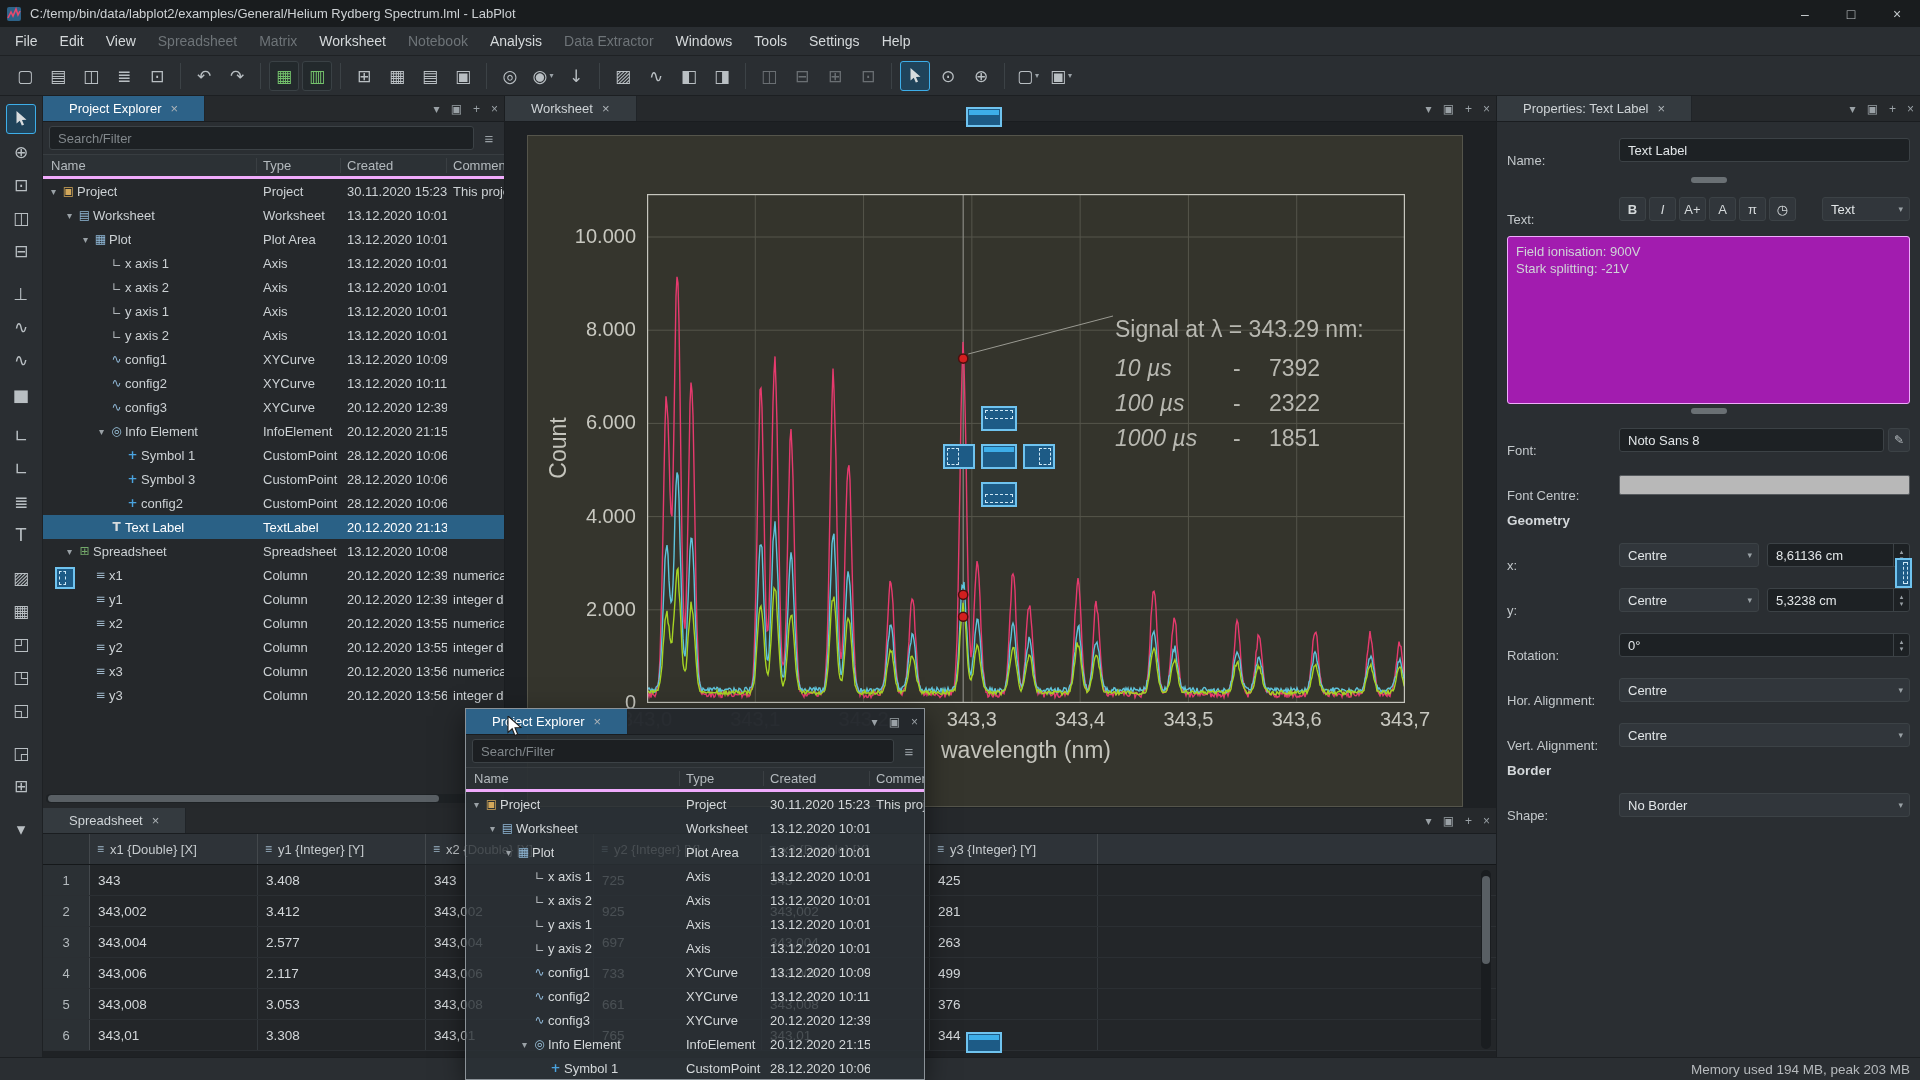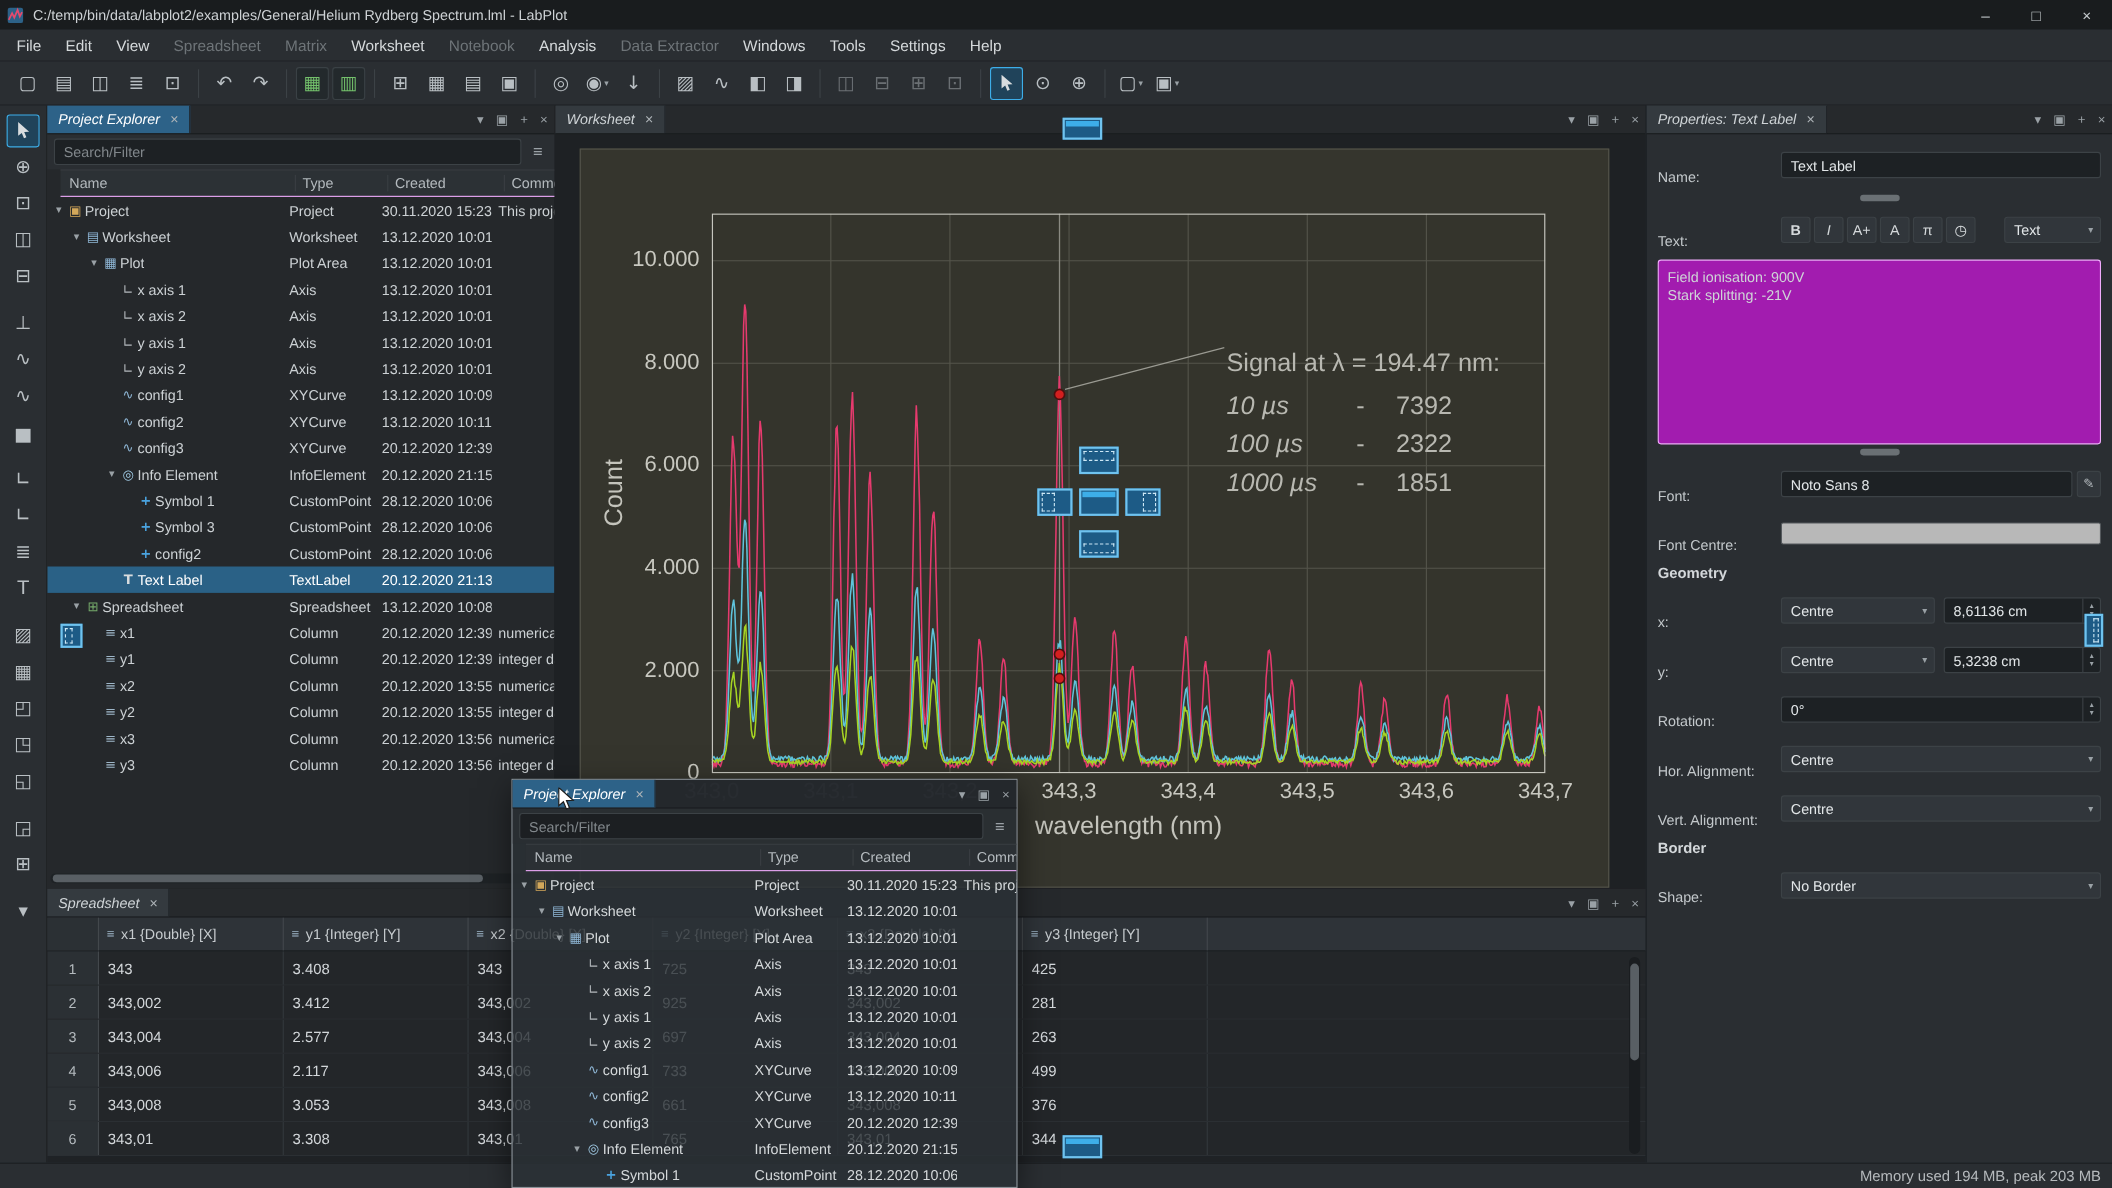--- a/index.html
+++ b/index.html
@@ -28,32 +28,32 @@
   .tb-btn.selected { border-color:#3daee9; background:#20435a; }
   .tb-btn .dd { font-size:8px; margin-left:2px; color:#9aa1a6; }
 
   
   #left-toolbar { position:absolute; left:0; top:96px; width:43px; height:961px; background:#2a2e32; border-right:1px solid #1e2124; display:flex; flex-direction:column; align-items:center; padding-top:8px; }
   #left-toolbar .tb-btn { width:30px; height:30px; margin-bottom:3px; }
   #left-toolbar .tb-btn.gap { margin-top:10px; }
 
   
   .tabbar { height:26px; background:#26292c; border-bottom:1px solid #1a1d20; display:flex; align-items:stretch; position:relative; flex:none; }
-  .tab { display:flex; align-items:center; padding:0 10px; font-size:13px; color:#cfd4d7; background:#343a3f; border-right:1px solid #202428;font-style:italic; }
+  .tab { display:flex; align-items:center; padding:0 26px; font-size:13px; color:#cfd4d7; background:#343a3f; border-right:1px solid #202428; }
   .tab.blue { background:#2d6288; color:#ffffff; }
   .tab .close { margin-left:9px; color:#aeb4b8; font-size:13px; }
   .dock-btns { position:absolute; right:6px; top:0; height:100%; display:flex; align-items:center; gap:11px; color:#9aa1a6; font-size:12px; }
 
   
   #project-explorer { position:absolute; left:43px; top:96px; width:462px; height:712px; background:#25282b; border-right:1px solid #1b1e21; display:flex; flex-direction:column; }
   .search-row { padding:4px 6px; display:flex; align-items:center; gap:6px; background:#2a2e32; flex:none; }
   .search-input { flex:1; height:24px; background:#1d2124; border:1px solid #3c4246; border-radius:3px; color:#dfe3e5; font-size:13px; padding:0 8px; font-family:"Liberation Sans",sans-serif; }
   .search-input::placeholder { color:#81878b; }
   .filter-btn { color:#9aa1a6; font-size:15px; width:18px; text-align:center; }
-  .tree-header { display:flex; height:25px; background:#2c3135; border-top:1px solid #383d41; border-bottom:1px solid #f0abfc; color:#b4babe; font-size:13px; align-items:center; flex:none;margin-left:12px; }
+  .tree-header { display:flex; height:25px; background:#2c3135; border-top:1px solid #383d41; border-bottom:3px solid #f0abfc; color:#b4babe; font-size:13px; align-items:center; flex:none; }
   .th-name { width:214px; padding-left:8px; border-right:1px solid #3a3f43; overflow:hidden; white-space: nowrap;}
   .th-type { width:84px; padding-left:6px; border-right:1px solid #3a3f43; overflow:hidden;}
   .th-created { width:106px; padding-left:6px; border-right:1px solid #3a3f43; overflow:hidden;}
   .th-comment { flex:1; padding-left:6px; overflow:hidden; white-space:nowrap; }
   .tree-body { flex:1; overflow:hidden; position:relative; }
   .tree-row { display:flex; height:24px; align-items:center; font-size:13px; color:#ccd1d4; }
   .tree-row.selected { background:#2a6186; color:#fff; }
   .tr-name { width:214px; display:flex; align-items:center; overflow:hidden; white-space:nowrap; flex:none; }
   .tr-arrow { width:13px; text-align:center; color:#9aa1a6; font-size:10px; flex:none; }
   .tr-icon { width:17px; text-align:center; font-size:12px; flex:none; font-family:"DejaVu Sans",sans-serif; }
@@ -572,21 +572,21 @@
             <polyline points="0,497.0 1,495.0 2,493.9 3,495.4 4,497.7 5,494.9 6,496.8 7,495.6 8,498.7 9,493.3 10,492.3 11,491.1 12,485.9 13,475.0 14,462.3 15,442.0 16,416.8 17,392.9 18,365.2 19,356.5 20,351.1 21,360.6 22,386.4 23,401.7 24,408.2 25,406.3 26,390.1 27,363.0 28,319.9 29,291.5 30,278.5 31,281.7 32,304.9 33,348.6 34,380.8 35,420.6 36,444.4 37,458.4 38,462.4 39,452.3 40,430.8 41,407.5 42,383.1 43,356.3 44,344.3 45,344.7 46,358.8 47,380.7 48,415.9 49,438.7 50,460.0 51,478.0 52,485.0 53,490.0 54,493.6 55,498.2 56,494.1 57,495.1 58,496.6 59,495.9 60,496.4 61,494.3 62,497.5 63,494.1 64,494.6 65,496.3 66,494.4 67,493.6 68,495.1 69,495.1 70,493.4 71,494.2 72,498.0 73,493.8 74,498.2 75,496.0 76,496.7 77,497.0 78,495.5 79,495.3 80,495.0 81,495.6 82,494.2 83,494.3 84,495.3 85,498.5 86,497.3 87,494.1 88,496.6 89,495.8 90,497.4 91,497.8 92,494.2 93,494.8 94,496.2 95,497.7 96,498.5 97,497.4 98,493.7 99,493.3 100,494.6 101,496.7 102,497.2 103,493.4 104,493.1 105,492.7 106,487.2 107,480.7 108,463.8 109,443.6 110,418.8 111,394.3 112,368.4 113,351.4 114,350.9 115,353.3 116,381.4 117,410.0 118,429.1 119,452.1 120,465.1 121,466.1 122,458.5 123,436.0 124,408.5 125,381.5 126,347.5 127,339.0 128,327.2 129,344.0 130,365.7 131,387.9 132,425.8 133,450.4 134,469.3 135,480.6 136,482.9 137,482.6 138,468.4 139,456.9 140,436.0 141,413.9 142,387.0 143,368.8 144,358.4 145,365.2 146,388.0 147,411.1 148,434.6 149,453.9 150,470.2 151,485.5 152,488.7 153,492.7 154,496.3 155,494.7 156,497.2 157,495.9 158,494.8 159,496.8 160,497.7 161,496.5 162,496.1 163,493.6 164,494.7 165,496.6 166,494.4 167,493.6 168,497.0 169,493.7 170,495.6 171,496.4 172,493.8 173,494.0 174,498.5 175,497.0 176,494.4 177,496.4 178,490.1 179,483.0 180,472.1 181,458.2 182,434.9 183,404.3 184,378.8 185,349.5 186,342.9 187,339.8 188,362.6 189,382.8 190,418.4 191,444.8 192,460.5 193,473.6 194,480.9 195,478.2 196,464.8 197,447.6 198,427.9 199,407.1 200,386.7 201,377.3 202,382.6 203,391.6 204,411.6 205,435.6 206,452.8 207,472.0 208,480.9 209,488.0 210,491.3 211,493.9 212,498.4 213,498.4 214,494.1 215,498.1 216,496.3 217,495.9 218,497.7 219,498.2 220,494.6 221,497.6 222,496.6 223,494.8 224,494.7 225,497.9 226,497.3 227,495.4 228,496.5 229,494.9 230,494.3 231,494.6 232,496.9 233,495.2 234,495.8 235,493.1 236,492.0 237,487.8 238,483.2 239,472.5 240,460.7 241,448.0 242,442.5 243,431.5 244,431.1 245,434.8 246,443.9 247,460.5 248,471.1 249,481.1 250,487.0 251,489.7 252,495.3 253,494.5 254,497.6 255,493.4 256,492.4 257,492.0 258,490.0 259,485.2 260,482.1 261,470.0 262,460.9 263,452.5 264,448.7 265,439.7 266,440.6 267,446.0 268,453.6 269,467.3 270,476.7 271,485.8 272,490.6 273,492.0 274,496.6 275,495.4 276,497.2 277,498.1 278,496.1 279,494.0 280,497.7 281,496.6 282,494.9 283,496.7 284,495.2 285,493.7 286,497.8 287,495.5 288,497.8 289,497.7 290,493.5 291,495.1 292,496.9 293,497.9 294,493.8 295,497.9 296,494.8 297,498.2 298,494.7 299,497.7 300,497.0 301,493.7 302,496.8 303,496.2 304,496.2 305,496.0 306,493.3 307,492.8 308,492.7 309,488.2 310,479.0 311,466.4 312,449.6 313,428.9 314,405.4 315,391.7 316,392.8 317,388.0 318,403.0 319,425.0 320,438.4 321,459.2 322,473.3 323,478.9 324,480.8 325,473.4 326,464.8 327,457.7 328,440.8 329,432.6 330,425.2 331,425.6 332,434.3 333,442.9 334,457.0 335,473.2 336,480.0 337,486.4 338,492.4 339,493.4 340,495.4 341,496.3 342,496.6 343,493.7 344,496.7 345,494.3 346,497.4 347,498.4 348,494.3 349,498.1 350,498.1 351,495.9 352,497.7 353,494.4 354,495.2 355,496.3 356,497.4 357,496.0 358,494.9 359,488.8 360,484.7 361,477.0 362,467.7 363,451.1 364,443.7 365,432.1 366,429.2 367,432.1 368,442.3 369,455.6 370,465.9 371,472.8 372,481.2 373,488.7 374,490.8 375,493.4 376,489.3 377,481.7 378,473.8 379,464.4 380,456.6 381,452.6 382,442.9 383,445.4 384,451.8 385,460.6 386,468.4 387,479.9 388,486.4 389,490.8 390,493.2 391,493.3 392,497.9 393,495.0 394,496.7 395,497.3 396,496.8 397,496.2 398,497.9 399,496.1 400,494.7 401,494.5 402,498.4 403,495.0 404,493.7 405,496.7 406,496.2 407,495.9 408,494.7 409,497.9 410,498.2 411,493.3 412,497.8 413,496.0 414,497.1 415,497.9 416,496.8 417,493.6 418,494.0 419,494.2 420,498.1 421,498.1 422,493.6 423,491.0 424,490.6 425,487.3 426,473.7 427,463.6 428,457.9 429,446.0 430,439.0 431,432.9 432,431.6 433,445.3 434,453.0 435,470.5 436,476.9 437,482.9 438,491.0 439,490.7 440,495.9 441,495.4 442,494.4 443,487.8 444,481.9 445,475.5 446,464.8 447,455.9 448,450.9 449,449.7 450,448.2 451,453.8 452,457.8 453,467.9 454,479.0 455,483.4 456,487.8 457,492.2 458,492.7 459,497.0 460,493.9 461,496.5 462,497.1 463,497.9 464,498.4 465,495.7 466,496.4 467,493.6 468,494.0 469,497.5 470,495.5 471,496.3 472,498.0 473,495.7 474,496.3 475,496.6 476,495.0 477,494.3 478,497.2 479,494.1 480,496.4 481,494.2 482,498.5 483,496.3 484,494.1 485,496.6 486,497.4 487,493.9 488,495.0 489,496.0 490,495.6 491,496.3 492,497.1 493,494.2 494,496.6 495,496.0 496,497.8 497,493.2 498,494.9 499,494.5 500,486.8 501,486.2 502,476.2 503,463.7 504,458.1 505,442.3 506,439.2 507,437.4 508,442.9 509,450.8 510,463.3 511,469.0 512,477.9 513,489.3 514,490.9 515,495.3 516,496.0 517,497.2 518,493.3 519,495.8 520,493.7 521,491.4 522,482.3 523,480.9 524,470.6 525,464.6 526,456.0 527,457.3 528,451.6 529,460.0 530,469.5 531,474.4 532,482.9 533,485.6 534,491.9 535,494.1 536,493.2 537,496.5 538,493.3 539,497.7 540,495.3 541,495.2 542,494.4 543,493.9 544,497.8 545,495.4 546,493.9 547,495.7 548,498.5 549,497.9 550,493.8 551,497.9 552,498.4 553,497.9 554,496.2 555,497.4 556,494.5 557,493.4 558,493.6 559,495.1 560,496.7 561,496.6 562,495.7 563,496.7 564,495.5 565,497.6 566,495.5 567,494.8 568,498.8 569,497.6 570,495.9 571,494.8 572,496.6 573,498.2 574,497.9 575,496.5 576,498.2 577,494.4 578,495.6 579,498.6 580,498.1 581,496.0 582,495.0 583,493.0 584,487.6 585,486.4 586,477.8 587,470.5 588,464.8 589,460.9 590,458.0 591,460.0 592,462.9 593,465.9 594,476.5 595,483.5 596,489.8 597,489.8 598,492.3 599,493.1 600,494.1 601,494.0 602,495.8 603,495.8 604,496.2 605,490.2 606,489.5 607,484.5 608,481.4 609,472.2 610,470.3 611,464.0 612,463.2 613,466.1 614,471.2 615,473.5 616,481.5 617,486.9 618,491.9 619,493.8 620,497.4 621,494.0 622,494.4 623,496.3 624,494.3 625,494.8 626,496.0 627,496.5 628,494.3 629,496.8 630,494.1 631,494.7 632,496.6 633,497.4 634,494.8 635,496.7 636,498.1 637,496.2 638,497.1 639,494.8 640,498.7 641,494.9 642,496.8 643,497.9 644,493.9 645,496.3 646,495.5 647,494.6 648,495.8 649,497.3 650,493.9 651,496.5 652,497.6 653,497.0 654,496.9 655,495.6 656,497.5 657,497.7 658,494.2 659,497.0 660,495.1 661,494.7 662,488.1 663,486.4 664,477.0 665,472.3 666,469.1 667,459.6 668,457.8 669,459.9 670,467.3 671,471.0 672,474.8 673,485.6 674,489.8 675,491.6 676,494.1 677,497.7 678,495.9 679,495.3 680,495.9 681,495.9 682,497.6 683,496.5 684,495.3 685,497.1 686,493.5 687,498.9 688,494.5 689,494.3 690,494.3 691,494.5 692,495.5 693,497.6 694,497.6 695,495.1 696,495.7 697,495.8 698,496.5 699,497.0 700,498.2 701,497.7 702,494.9 703,497.6 704,496.0 705,496.6 706,497.4 707,498.3 708,496.8 709,495.0 710,493.8 711,494.9 712,498.1 713,495.6 714,496.4 715,496.6 716,493.6 717,491.4 718,485.0 719,482.1 720,475.1 721,471.4 722,465.1 723,464.7 724,462.1 725,464.7 726,471.6 727,476.2 728,485.1 729,490.8 730,491.1 731,495.3 732,494.0 733,495.3 734,497.9 735,496.5 736,496.3 737,498.3 738,496.4 739,497.4 740,495.5 741,494.4 742,494.1 743,495.3 744,493.2 745,492.7 746,490.1 747,487.5 748,483.5 749,482.1 750,475.6 751,468.0 752,468.1 753,465.0 754,469.5 755,475.1 756,479.8 757,485.2 758,489.8 " fill="none" stroke="#5fc4dc" stroke-width="1.4"></polyline>
             <polyline points="0,499.7 1,497.0 2,497.7 3,498.9 4,497.1 5,496.6 6,498.9 7,496.6 8,497.5 9,497.2 10,496.1 11,496.2 12,491.7 13,487.9 14,480.0 15,471.4 16,453.0 17,441.7 18,426.7 19,421.8 20,416.8 21,428.8 22,432.1 23,443.9 24,448.8 25,448.3 26,434.0 27,422.0 28,406.7 29,388.5 30,376.3 31,374.7 32,397.1 33,409.5 34,430.6 35,453.7 36,469.6 37,475.3 38,476.8 39,474.8 40,461.9 41,443.5 42,433.3 43,422.0 44,407.7 45,415.3 46,420.4 47,435.4 48,448.0 49,465.4 50,477.8 51,488.7 52,493.1 53,497.3 54,497.4 55,498.7 56,497.3 57,498.0 58,498.2 59,498.9 60,498.7 61,497.8 62,498.6 63,498.3 64,499.2 65,498.1 66,498.9 67,498.8 68,498.8 69,498.7 70,496.3 71,500.1 72,499.0 73,500.0 74,498.3 75,500.0 76,499.9 77,497.5 78,500.6 79,496.5 80,500.5 81,500.5 82,497.6 83,499.6 84,498.1 85,498.2 86,497.1 87,499.4 88,498.3 89,496.7 90,497.6 91,499.0 92,497.6 93,500.5 94,499.8 95,498.5 96,499.4 97,497.9 98,496.8 99,497.3 100,500.2 101,497.1 102,498.4 103,499.8 104,496.2 105,495.5 106,492.4 107,488.8 108,480.9 109,464.7 110,449.1 111,433.7 112,420.5 113,413.7 114,412.0 115,419.3 116,429.5 117,444.0 118,461.7 119,471.8 120,478.3 121,480.8 122,475.1 123,461.0 124,447.4 125,427.3 126,408.8 127,394.1 128,395.7 129,397.4 130,417.4 131,435.9 132,453.3 133,468.9 134,481.6 135,488.0 136,492.4 137,488.1 138,485.5 139,474.3 140,462.1 141,447.7 142,432.2 143,425.2 144,421.7 145,421.3 146,433.0 147,445.7 148,460.3 149,474.6 150,483.2 151,489.2 152,495.4 153,495.6 154,497.0 155,499.0 156,497.9 157,496.9 158,499.7 159,499.8 160,496.5 161,497.7 162,498.1 163,498.5 164,497.9 165,499.1 166,499.0 167,497.2 168,499.2 169,500.8 170,498.9 171,499.9 172,497.9 173,500.4 174,499.8 175,499.1 176,497.6 177,497.6 178,496.1 179,491.0 180,482.7 181,473.6 182,456.1 183,439.5 184,419.5 185,406.9 186,406.7 187,402.6 188,414.0 189,427.1 190,447.9 191,466.8 192,478.4 193,484.3 194,486.2 195,486.6 196,479.1 197,467.6 198,455.4 199,440.7 200,427.9 201,424.3 202,426.2 203,429.7 204,443.6 205,455.4 206,472.4 207,480.3 208,491.0 209,493.5 210,496.7 211,498.3 212,499.0 213,499.2 214,499.8 215,500.6 216,497.9 217,499.2 218,496.6 219,499.4 220,498.9 221,499.0 222,498.4 223,500.7 224,498.3 225,499.8 226,496.6 227,498.9 228,500.2 229,499.5 230,499.5 231,496.8 232,498.2 233,499.9 234,497.3 235,498.7 236,496.7 237,493.6 238,491.3 239,482.8 240,474.1 241,468.7 242,462.6 243,456.1 244,457.8 245,457.2 246,466.4 247,472.9 248,482.1 249,489.4 250,491.3 251,497.2 252,496.9 253,496.7 254,499.3 255,497.1 256,497.0 257,496.9 258,496.8 259,491.2 260,487.7 261,483.1 262,474.9 263,469.9 264,462.8 265,462.2 266,464.1 267,466.4 268,471.3 269,480.1 270,486.8 271,488.4 272,492.0 273,496.6 274,496.8 275,499.7 276,497.5 277,499.2 278,497.5 279,497.0 280,498.9 281,497.2 282,500.7 283,499.4 284,496.9 285,498.2 286,500.2 287,497.5 288,498.5 289,499.6 290,498.7 291,497.7 292,499.2 293,499.7 294,500.3 295,500.1 296,496.5 297,499.5 298,499.1 299,500.2 300,496.7 301,497.9 302,500.7 303,497.1 304,496.4 305,497.3 306,497.1 307,495.1 308,496.2 309,489.4 310,486.6 311,475.4 312,463.7 313,441.6 314,429.7 315,421.0 316,408.8 317,418.9 318,423.3 319,437.7 320,454.7 321,471.2 322,479.3 323,484.8 324,486.0 325,482.1 326,480.0 327,470.5 328,460.6 329,456.1 330,450.9 331,452.6 332,457.8 333,466.8 334,473.4 335,481.8 336,487.2 337,492.6 338,493.8 339,495.9 340,496.3 341,497.5 342,499.4 343,496.9 344,499.0 345,498.0 346,500.5 347,497.6 348,498.3 349,500.0 350,497.0 351,497.0 352,497.5 353,498.6 354,500.5 355,496.6 356,496.7 357,496.2 358,495.9 359,493.1 360,490.4 361,483.2 362,476.7 363,470.4 364,463.9 365,456.8 366,453.5 367,453.7 368,461.3 369,469.7 370,476.2 371,482.8 372,490.4 373,495.1 374,497.2 375,494.3 376,491.2 377,487.5 378,481.2 379,475.6 380,469.0 381,465.9 382,460.9 383,461.6 384,463.8 385,470.8 386,480.9 387,484.8 388,490.6 389,493.8 390,497.8 391,495.9 392,496.1 393,498.2 394,497.1 395,499.8 396,499.4 397,499.4 398,498.1 399,498.1 400,500.3 401,497.8 402,497.4 403,497.6 404,499.7 405,498.6 406,499.6 407,496.8 408,497.8 409,497.5 410,497.4 411,498.3 412,497.2 413,497.2 414,498.2 415,501.0 416,498.9 417,498.8 418,497.5 419,498.7 420,500.2 421,499.9 422,496.6 423,497.2 424,491.8 425,489.6 426,483.2 427,473.7 428,467.6 429,457.3 430,448.3 431,452.4 432,452.3 433,457.5 434,467.9 435,475.3 436,484.1 437,490.9 438,494.0 439,494.4 440,498.4 441,497.2 442,496.2 443,491.9 444,486.9 445,483.8 446,476.2 447,467.9 448,463.4 449,461.3 450,462.0 451,464.8 452,472.8 453,475.7 454,484.2 455,489.7 456,495.0 457,497.9 458,498.1 459,497.8 460,497.3 461,499.5 462,498.6 463,497.1 464,499.0 465,499.3 466,498.8 467,497.7 468,497.9 469,500.8 470,499.5 471,496.5 472,500.4 473,498.7 474,499.3 475,499.3 476,497.5 477,497.1 478,497.9 479,499.6 480,498.0 481,497.1 482,497.7 483,499.8 484,497.6 485,499.0 486,499.5 487,499.2 488,499.7 489,498.5 490,499.6 491,500.3 492,500.7 493,499.7 494,500.3 495,499.6 496,497.3 497,499.0 498,499.0 499,498.0 500,494.1 501,488.2 502,483.5 503,474.5 504,466.8 505,460.6 506,456.9 507,454.3 508,456.4 509,463.7 510,473.7 511,480.4 512,488.2 513,490.9 514,495.1 515,497.7 516,498.5 517,498.0 518,498.2 519,498.0 520,495.6 521,492.6 522,490.9 523,486.8 524,479.3 525,473.5 526,469.9 527,468.1 528,465.7 529,469.3 530,476.1 531,480.5 532,488.9 533,492.5 534,494.7 535,498.2 536,498.2 537,498.6 538,497.3 539,496.5 540,498.2 541,499.9 542,498.5 543,498.6 544,498.1 545,497.1 546,497.4 547,499.4 548,499.5 549,498.5 550,497.8 551,499.6 552,499.5 553,499.0 554,497.2 555,498.3 556,497.1 557,499.4 558,497.8 559,499.5 560,500.0 561,496.8 562,497.9 563,497.5 564,498.0 565,497.7 566,496.8 567,498.7 568,498.2 569,499.7 570,497.5 571,497.3 572,497.3 573,497.1 574,497.5 575,498.2 576,499.9 577,497.9 578,499.5 579,496.8 580,496.2 581,498.1 582,496.0 583,497.2 584,495.0 585,488.7 586,485.2 587,480.8 588,471.6 589,472.0 590,468.9 591,467.6 592,474.8 593,477.5 594,484.7 595,488.9 596,491.2 597,494.1 598,495.6 599,497.0 600,499.5 601,499.1 602,497.6 603,498.9 604,498.0 605,495.6 606,494.3 607,491.6 608,485.4 609,479.7 610,476.2 611,471.4 612,474.5 613,473.0 614,479.4 615,480.4 616,489.1 617,492.3 618,494.3 619,494.7 620,496.0 621,497.3 622,497.1 623,500.0 624,500.6 625,498.0 626,497.6 627,500.1 628,500.5 629,500.6 630,497.7 631,499.1 632,500.1 633,497.1 634,497.1 635,496.7 636,498.7 637,499.1 638,499.0 639,500.3 640,499.7 641,499.7 642,498.0 643,500.3 644,496.9 645,500.4 646,498.5 647,499.2 648,497.4 649,499.1 650,497.9 651,497.0 652,499.5 653,499.7 654,498.4 655,497.0 656,499.7 657,497.6 658,497.2 659,496.2 660,499.3 661,496.7 662,494.4 663,492.6 664,486.3 665,483.1 666,477.4 667,472.3 668,472.0 669,470.6 670,475.7 671,479.6 672,483.2 673,491.2 674,491.8 675,494.9 676,497.4 677,495.7 678,498.6 679,500.6 680,499.9 681,496.7 682,500.3 683,499.0 684,498.6 685,497.9 686,499.5 687,499.7 688,497.9 689,500.9 690,498.4 691,497.7 692,497.5 693,496.7 694,496.6 695,498.7 696,500.8 697,498.4 698,500.4 699,499.4 700,497.2 701,496.7 702,498.2 703,496.9 704,500.6 705,497.4 706,497.2 707,498.8 708,497.6 709,498.3 710,498.9 711,497.4 712,496.7 713,497.9 714,497.8 715,498.8 716,497.0 717,496.5 718,489.8 719,485.8 720,482.5 721,476.3 722,473.7 723,472.4 724,470.2 725,476.8 726,479.2 727,485.1 728,488.1 729,491.1 730,497.1 731,497.0 732,497.1 733,499.4 734,499.0 735,498.8 736,496.8 737,497.0 738,497.7 739,500.0 740,498.8 741,496.5 742,499.8 743,499.5 744,496.9 745,496.0 746,496.8 747,494.9 748,490.8 749,486.1 750,479.4 751,476.0 752,473.8 753,472.8 754,474.7 755,482.4 756,486.2 757,491.4 758,493.5 " fill="none" stroke="#a6d423" stroke-width="1.4"></polyline>
             <line x1="321.19428571426175" y1="160" x2="466" y2="122" stroke="#9a9a92" stroke-width="1"></line>
             <circle cx="316.19428571426175" cy="164.5328" r="4.6" fill="#d31f1f" stroke="#4c0f0f" stroke-width="1.5"></circle>
             <circle cx="316.19428571426175" cy="400.7948" r="4.6" fill="#d31f1f" stroke="#4c0f0f" stroke-width="1.5"></circle>
             <circle cx="316.19428571426175" cy="422.7434" r="4.6" fill="#d31f1f" stroke="#4c0f0f" stroke-width="1.5"></circle>
             <rect x="0.5" y="0.5" width="757" height="508" fill="none" stroke="#c6c6be" stroke-width="1.4"></rect>
           </svg></div>
       <div id="tick-layer"></div>
       <div id="info-box">
-        <div class="ib-title">Signal at λ = 194.47 nm:</div>
+        <div class="ib-title">Signal at λ = 343.29 nm:</div>
       <div class="ib-row">
             <span class="ib-label">10 µs</span>
             <span class="ib-dash">-</span>
             <span class="ib-val">7392</span>
           </div>
           <div class="ib-row">
             <span class="ib-label">100 µs</span>
             <span class="ib-dash">-</span>
             <span class="ib-val">2322</span>
           </div>

